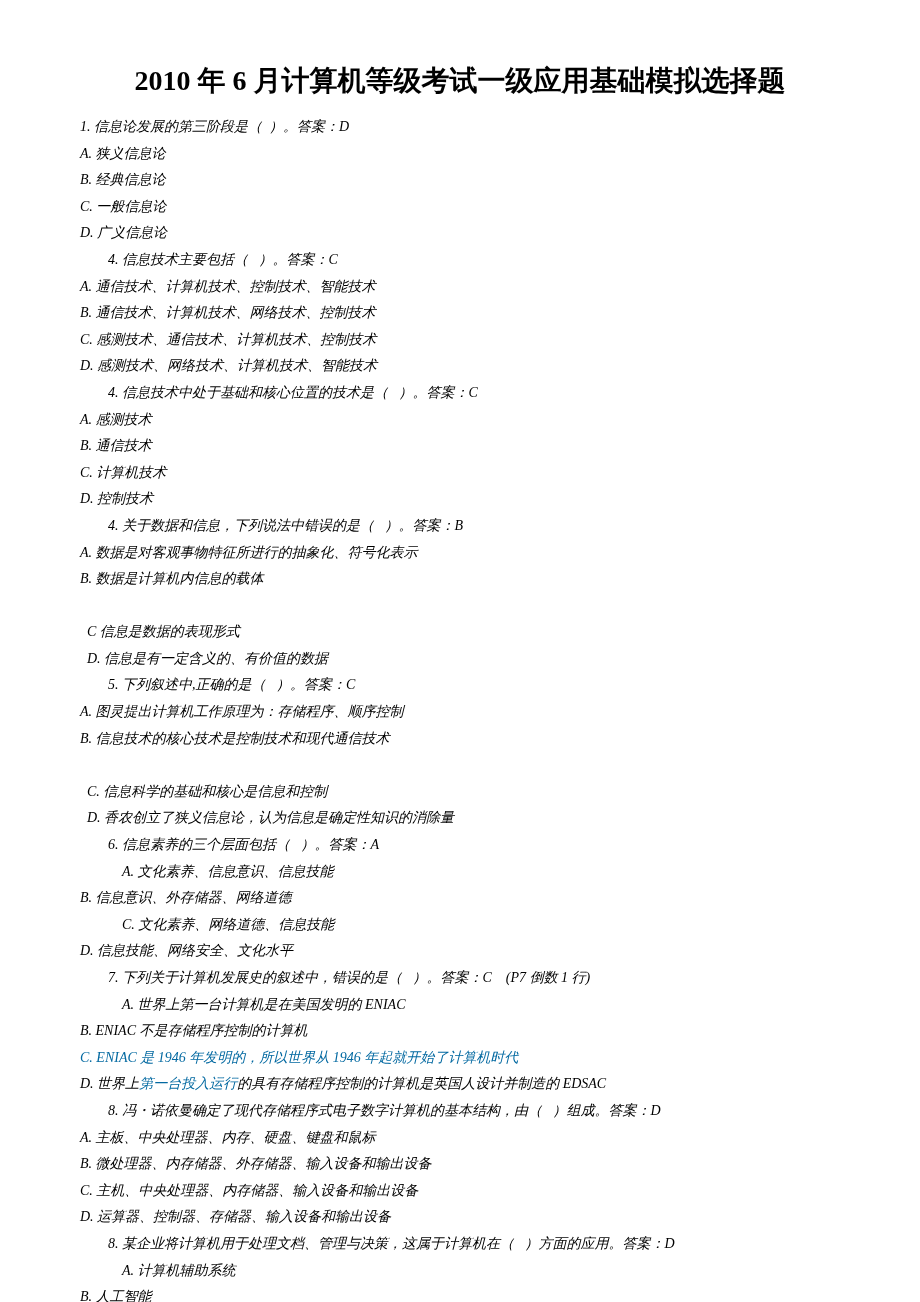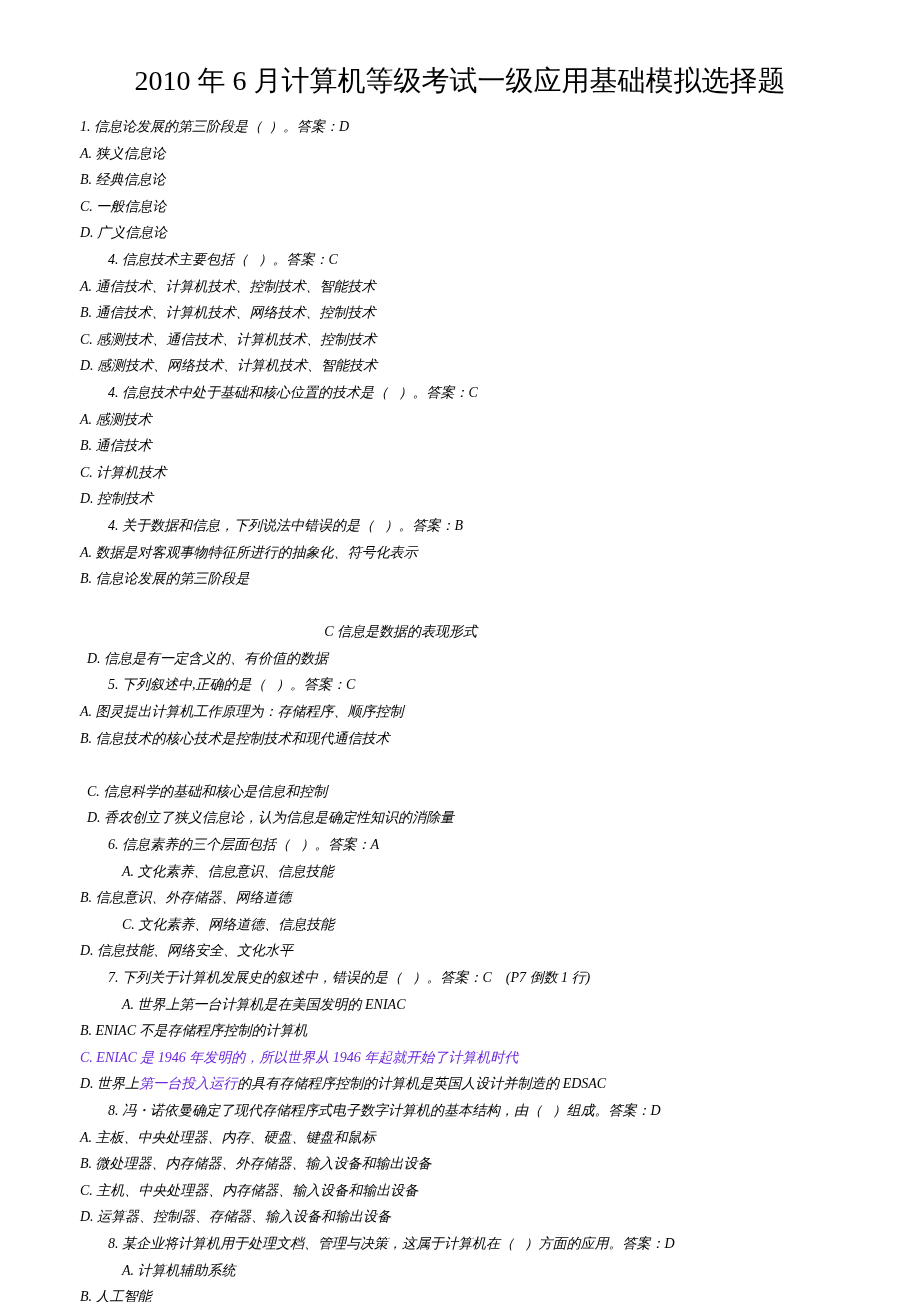--- a/index.html
+++ b/index.html
@@ -9,32 +9,32 @@
     background: #fff;
     margin: 0;
     padding: 60px 80px;
     line-height: 1.9;
     width: 920px;
     box-sizing: border-box;
   }
   h1 {
     font-family: "SimSun", "宋体", serif;
     font-size: 28px;
-    font-weight: normal;
+    font-weight: bold;
     text-align: center;
     margin: 0 0 12px 0;
     line-height: 1.5;
   }
   .line {
     white-space: pre-wrap;
     font-style: italic;
   }
   .indent1 { padding-left: 2em; }
   .indent2 { padding-left: 3em; }
-  .blue { color: #6d28d9; }
+  .blue { color: #0369a1; }
 </style>
 </head>
 <body>
 
 <h1>2010 年 6 月计算机等级考试一级应用基础模拟选择题</h1>
 
 <div class="line">1. 信息论发展的第三阶段是（  ）。答案：D</div>
 <div class="line">A. 狭义信息论</div>
 <div class="line">B. 经典信息论</div>
 <div class="line">C. 一般信息论</div>
@@ -47,23 +47,23 @@
 <div class="line">D. 感测技术、网络技术、计算机技术、智能技术</div>
 
 <div class="line indent1">4. 信息技术中处于基础和核心位置的技术是（   ）。答案：C</div>
 <div class="line">A. 感测技术</div>
 <div class="line">B. 通信技术</div>
 <div class="line">C. 计算机技术</div>
 <div class="line">D. 控制技术</div>
 
 <div class="line indent1">4. 关于数据和信息，下列说法中错误的是（   ）。答案：B</div>
 <div class="line">A. 数据是对客观事物特征所进行的抽象化、符号化表示</div>
-<div class="line">B. 信息论发展的第三阶段是</div>
+<div class="line">B. 数据是计算机内信息的载体</div>
 <div class="line">
-  <span style="display:inline-block;width:390px;text-align:right;">C 信息是数据的表现形式</span>
+  <span style="display:inline-block;width:390px;">C 信息是数据的表现形式</span>
   <span>D. 信息是有一定含义的、有价值的数据</span>
 </div>
 
 <div class="line indent1">5. 下列叙述中,正确的是（   ）。答案：C</div>
 <div class="line">A. 图灵提出计算机工作原理为：存储程序、顺序控制</div>
 <div class="line">B. 信息技术的核心技术是控制技术和现代通信技术</div>
 <div class="line">
   <span style="display:inline-block;width:390px;">C. 信息科学的基础和核心是信息和控制</span>
   <span>D. 香农创立了狭义信息论，认为信息是确定性知识的消除量</span>
 </div>

